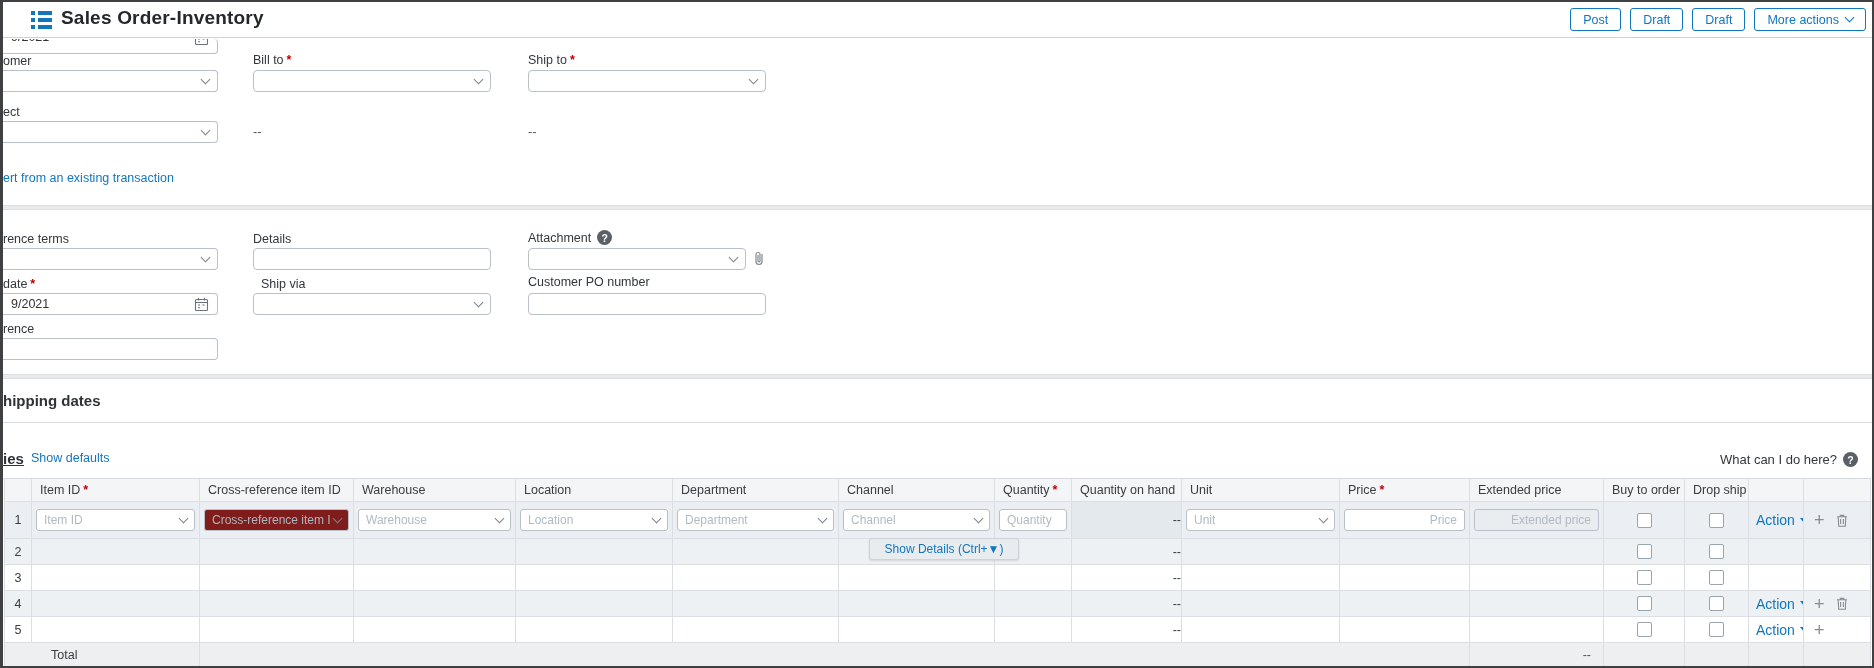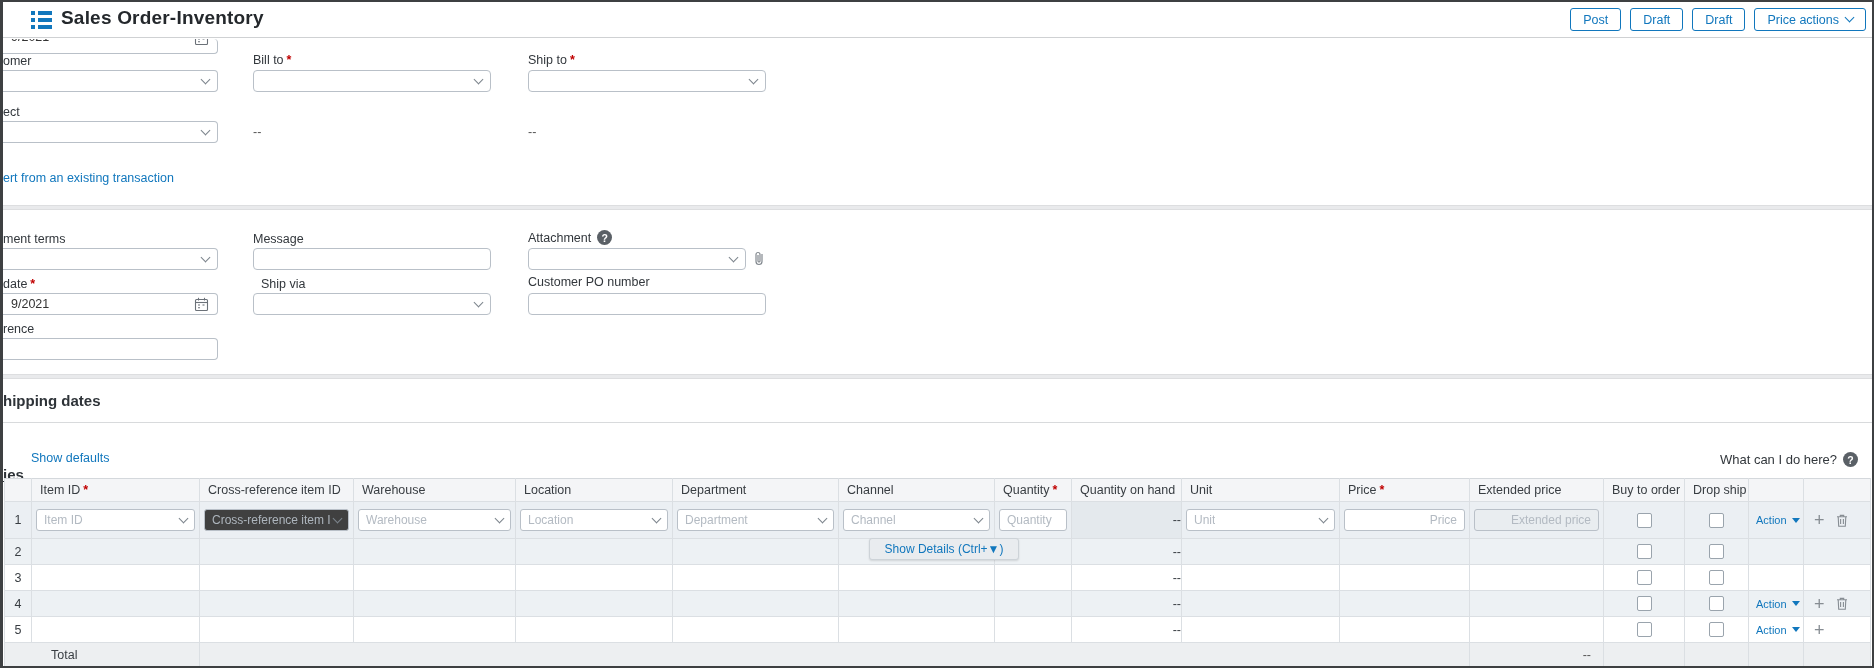--- a/index.html
+++ b/index.html
@@ -39,28 +39,28 @@
   th.c,td.c{text-align:center;margin-top:20px;}
   tr.row1 td{background:#ebeff3;height:37px;}
   tr.row1 td.qoh{background:#e4e9ed;}
   tr.even td{background:#edf1f4;height:26px;}
   tr.odd td{background:#fff;height:26px;}
   tr.total-row td{background:#edeff1;height:25px;border-top:1px solid #cfd4d9;}
   td.qoh{padding-right:10px;color:#555;}
   .rownum{text-align:center;color:#4a4f54;}
   .cellfld{height:22px;margin:0 4px;background:#fff;border:1px solid #b9c0c8;border-radius:3px;display:flex;align-items:center;justify-content:space-between;padding:0 7px;font-size:12px;cursor:pointer;}
   .cellfld .ph{color:#b3bac2;overflow:hidden;white-space:nowrap;}
-  .cellfld.dis{background:#404040;cursor:default;}
+  .cellfld.dis{background:#7f1d1d;cursor:default;}
   .cellfld.dis .ph{color:#adb5bd;}
   input.cellinput{height:22px;margin:0 4px;width:calc(100% - 8px);background:#fff;border:1px solid #b9c0c8;border-radius:3px;padding:0 7px;font-size:12px;color:#333;}
   input.cellinput::placeholder{color:#b3bac2;opacity:1;}
   input.cellinput.r{text-align:right;}
   input.cellinput.dis{background:#e9edf0;}
   input.cbx{appearance:none;-webkit-appearance:none;width:15px;height:15px;border:1px solid #9aa4ad;border-radius:2px;background:#fff;margin:0;cursor:pointer;vertical-align:middle;}
-  .action-link{color:#1177bd;font-size:11px;display:inline-flex;align-items:center;gap:5px;cursor:pointer;}
+  .action-link{color:#1177bd;font-size:14px;display:inline-flex;align-items:center;gap:5px;cursor:pointer;}
   .caret-down{width:0;height:0;border-left:4px solid transparent;border-right:4px solid transparent;border-top:5px solid #1177bd;}
   .plus{color:#878d93;font-size:18px;font-weight:normal;cursor:pointer;line-height:1;}
   .rowtools{display:flex;align-items:center;gap:10px;padding-left:10px;}
 
   
   .show-details{position:absolute;left:866px;top:536px;width:150px;height:22px;background:#e9ecef;border:1px solid #cdd3d8;border-radius:3px;color:#1177bd;font-size:12px;display:flex;align-items:center;justify-content:center;cursor:pointer;box-shadow:0 1px 2px rgba(0,0,0,.12);}
   .action-menu{position:absolute;left:1745px;top:536px;width:127px;background:#fff;border:1px solid #c9ced3;box-shadow:0 2px 8px rgba(0,0,0,.25);z-index:5;}
   .action-menu .mi{padding:7px 13px;font-size:12.5px;color:#33383d;cursor:pointer;white-space:nowrap;}
 
   .entries-row{position:absolute;left:0;top:448px;width:100%;}
@@ -92,21 +92,21 @@
       <div class="btn">
           <span>Post</span>
         </div>
       <div class="btn">
           <span>Draft</span>
         </div>
       <div class="btn">
           <span>Draft</span>
         </div>
       <div class="btn">
-          <span>Price actions</span>
+          <span>More actions</span>
           <span class="chev blue"></span>
         </div>
     </div>
   </div>
 
   <div class="fld cut" style="left:0;top:37px;width:215px;height:15px;overflow:hidden;border-top:none;align-items:flex-start;">
     <span style="margin-top:-9px;">9/2021</span>
     <span style="margin-top:-8px;">
       <svg class="ic" width="15" height="15" viewBox="0 0 15 15" fill="none" stroke="#6b7178" stroke-width="1.1">
           <rect x="1.5" y="2.5" width="12" height="11" rx="1"></rect>
@@ -142,22 +142,22 @@
       <span></span>
       <span class="chev"></span>
     </div>
   <div class="dashes" style="left:250px;top:123px;">--</div>
   <div class="dashes" style="left:525px;top:123px;">--</div>
 
   <a class="link" style="position:absolute;left:0;top:169px;">ert from an existing transaction</a>
 
   <div class="divider" style="top:203px;"></div>
 
-  <div class="lbl" style="left:0;top:230px;">ment terms</div>
-  <div class="lbl" style="left:250px;top:230px;">Message</div>
+  <div class="lbl" style="left:0;top:230px;">rence terms</div>
+  <div class="lbl" style="left:250px;top:230px;">Details</div>
   <div class="lbl" style="left:525px;top:228px;display:flex;align-items:center;gap:6px;">
       <span>Attachment</span>
       <span class="qicon">?</span>
     </div>
 
   <div class="fld cut" style="left:0;top:246px;width:215px;">
       <span></span>
       <span class="chev"></span>
     </div>
   <input class="fld" style="left: 250px; top: 246px; width: 238px;">
@@ -196,21 +196,21 @@
   <input class="fld" style="left: 525px; top: 291px; width: 238px;">
 
   <div class="lbl" style="left:0;top:320px;">rence</div>
   <input class="fld" style="left: 0px; top: 336px; width: 215px; border-left: none; border-radius: 0px 4px 4px 0px;">
 
   <div class="divider" style="top:372px;"></div>
   <div class="section-h" style="left:0;top:390px;">hipping dates</div>
   <div class="hline" style="top:420px;"></div>
 
   <div class="entries-row">
-    <span class="section-h" style="left:0;top:16px;text-decoration:underline;">ies</span>
+    <span class="section-h" style="left:0;top:0;text-decoration:underline;">ies</span>
     <a class="link" style="position:absolute;left:28px;top:1px;">Show defaults</a>
   </div>
   <div class="help-row">
     <span>What can I do here?</span>
     <span class="qicon">?</span>
   </div>
 
   <table class="grid">
     <colgroup>
       <col style="width:27px">

